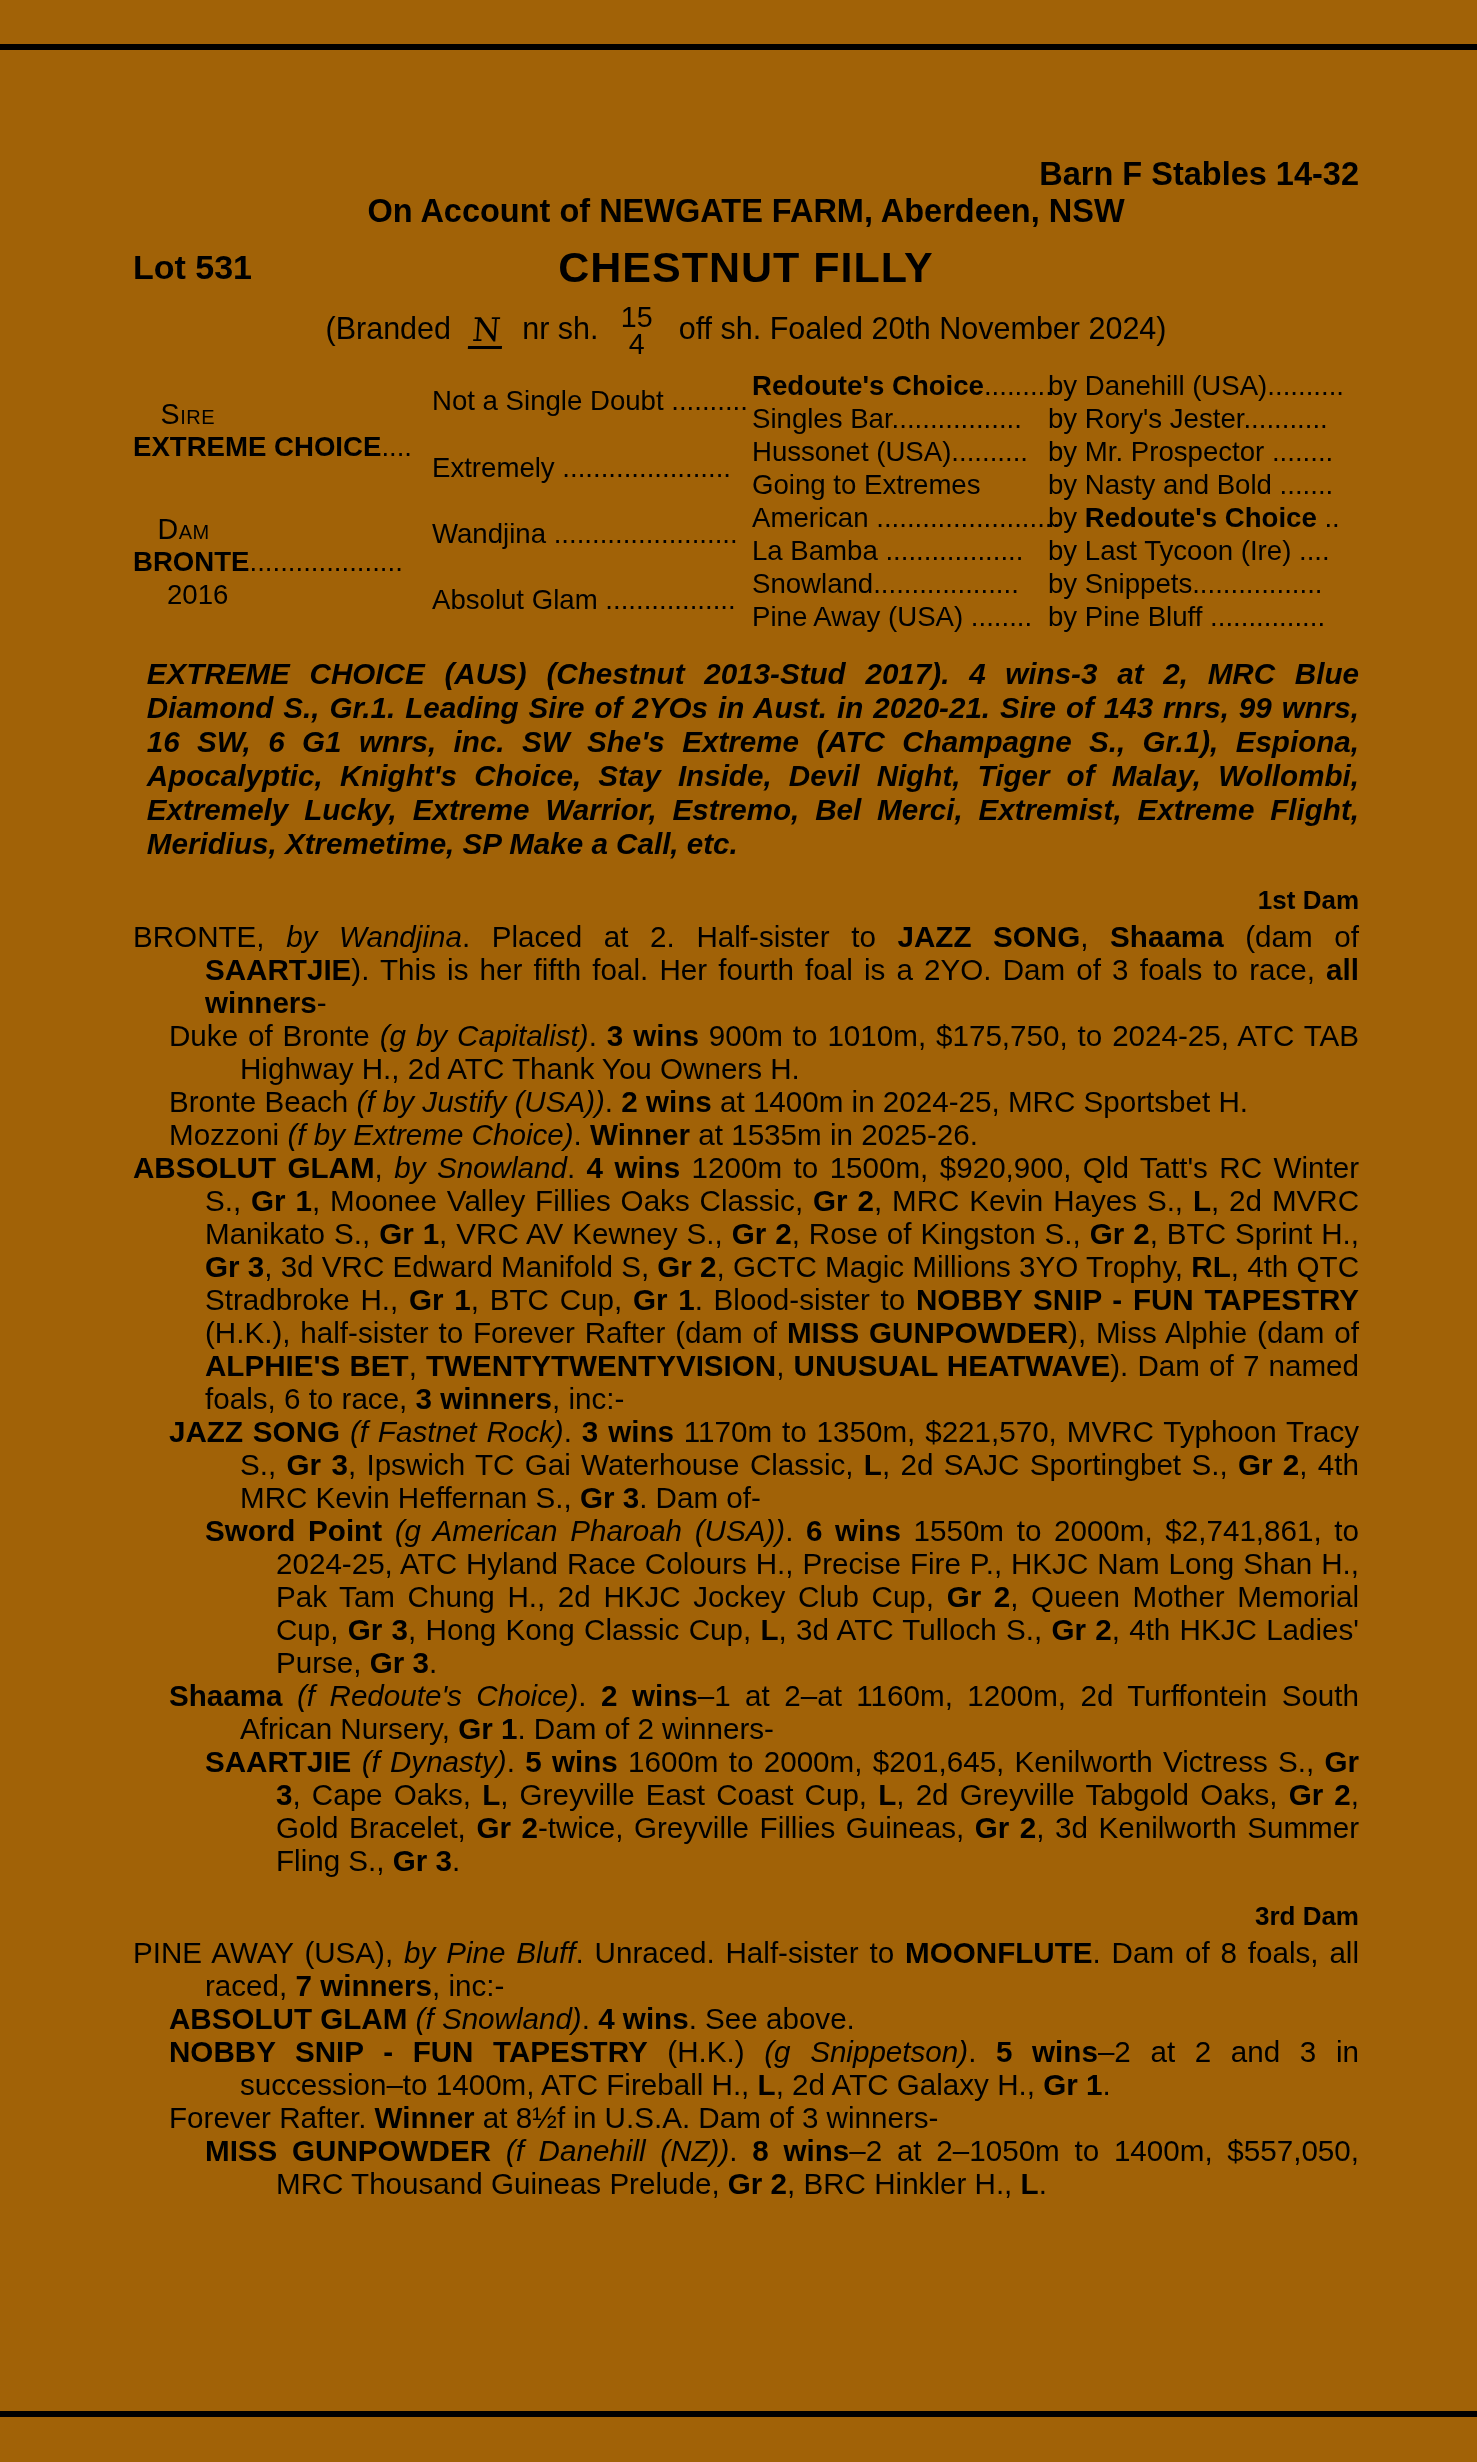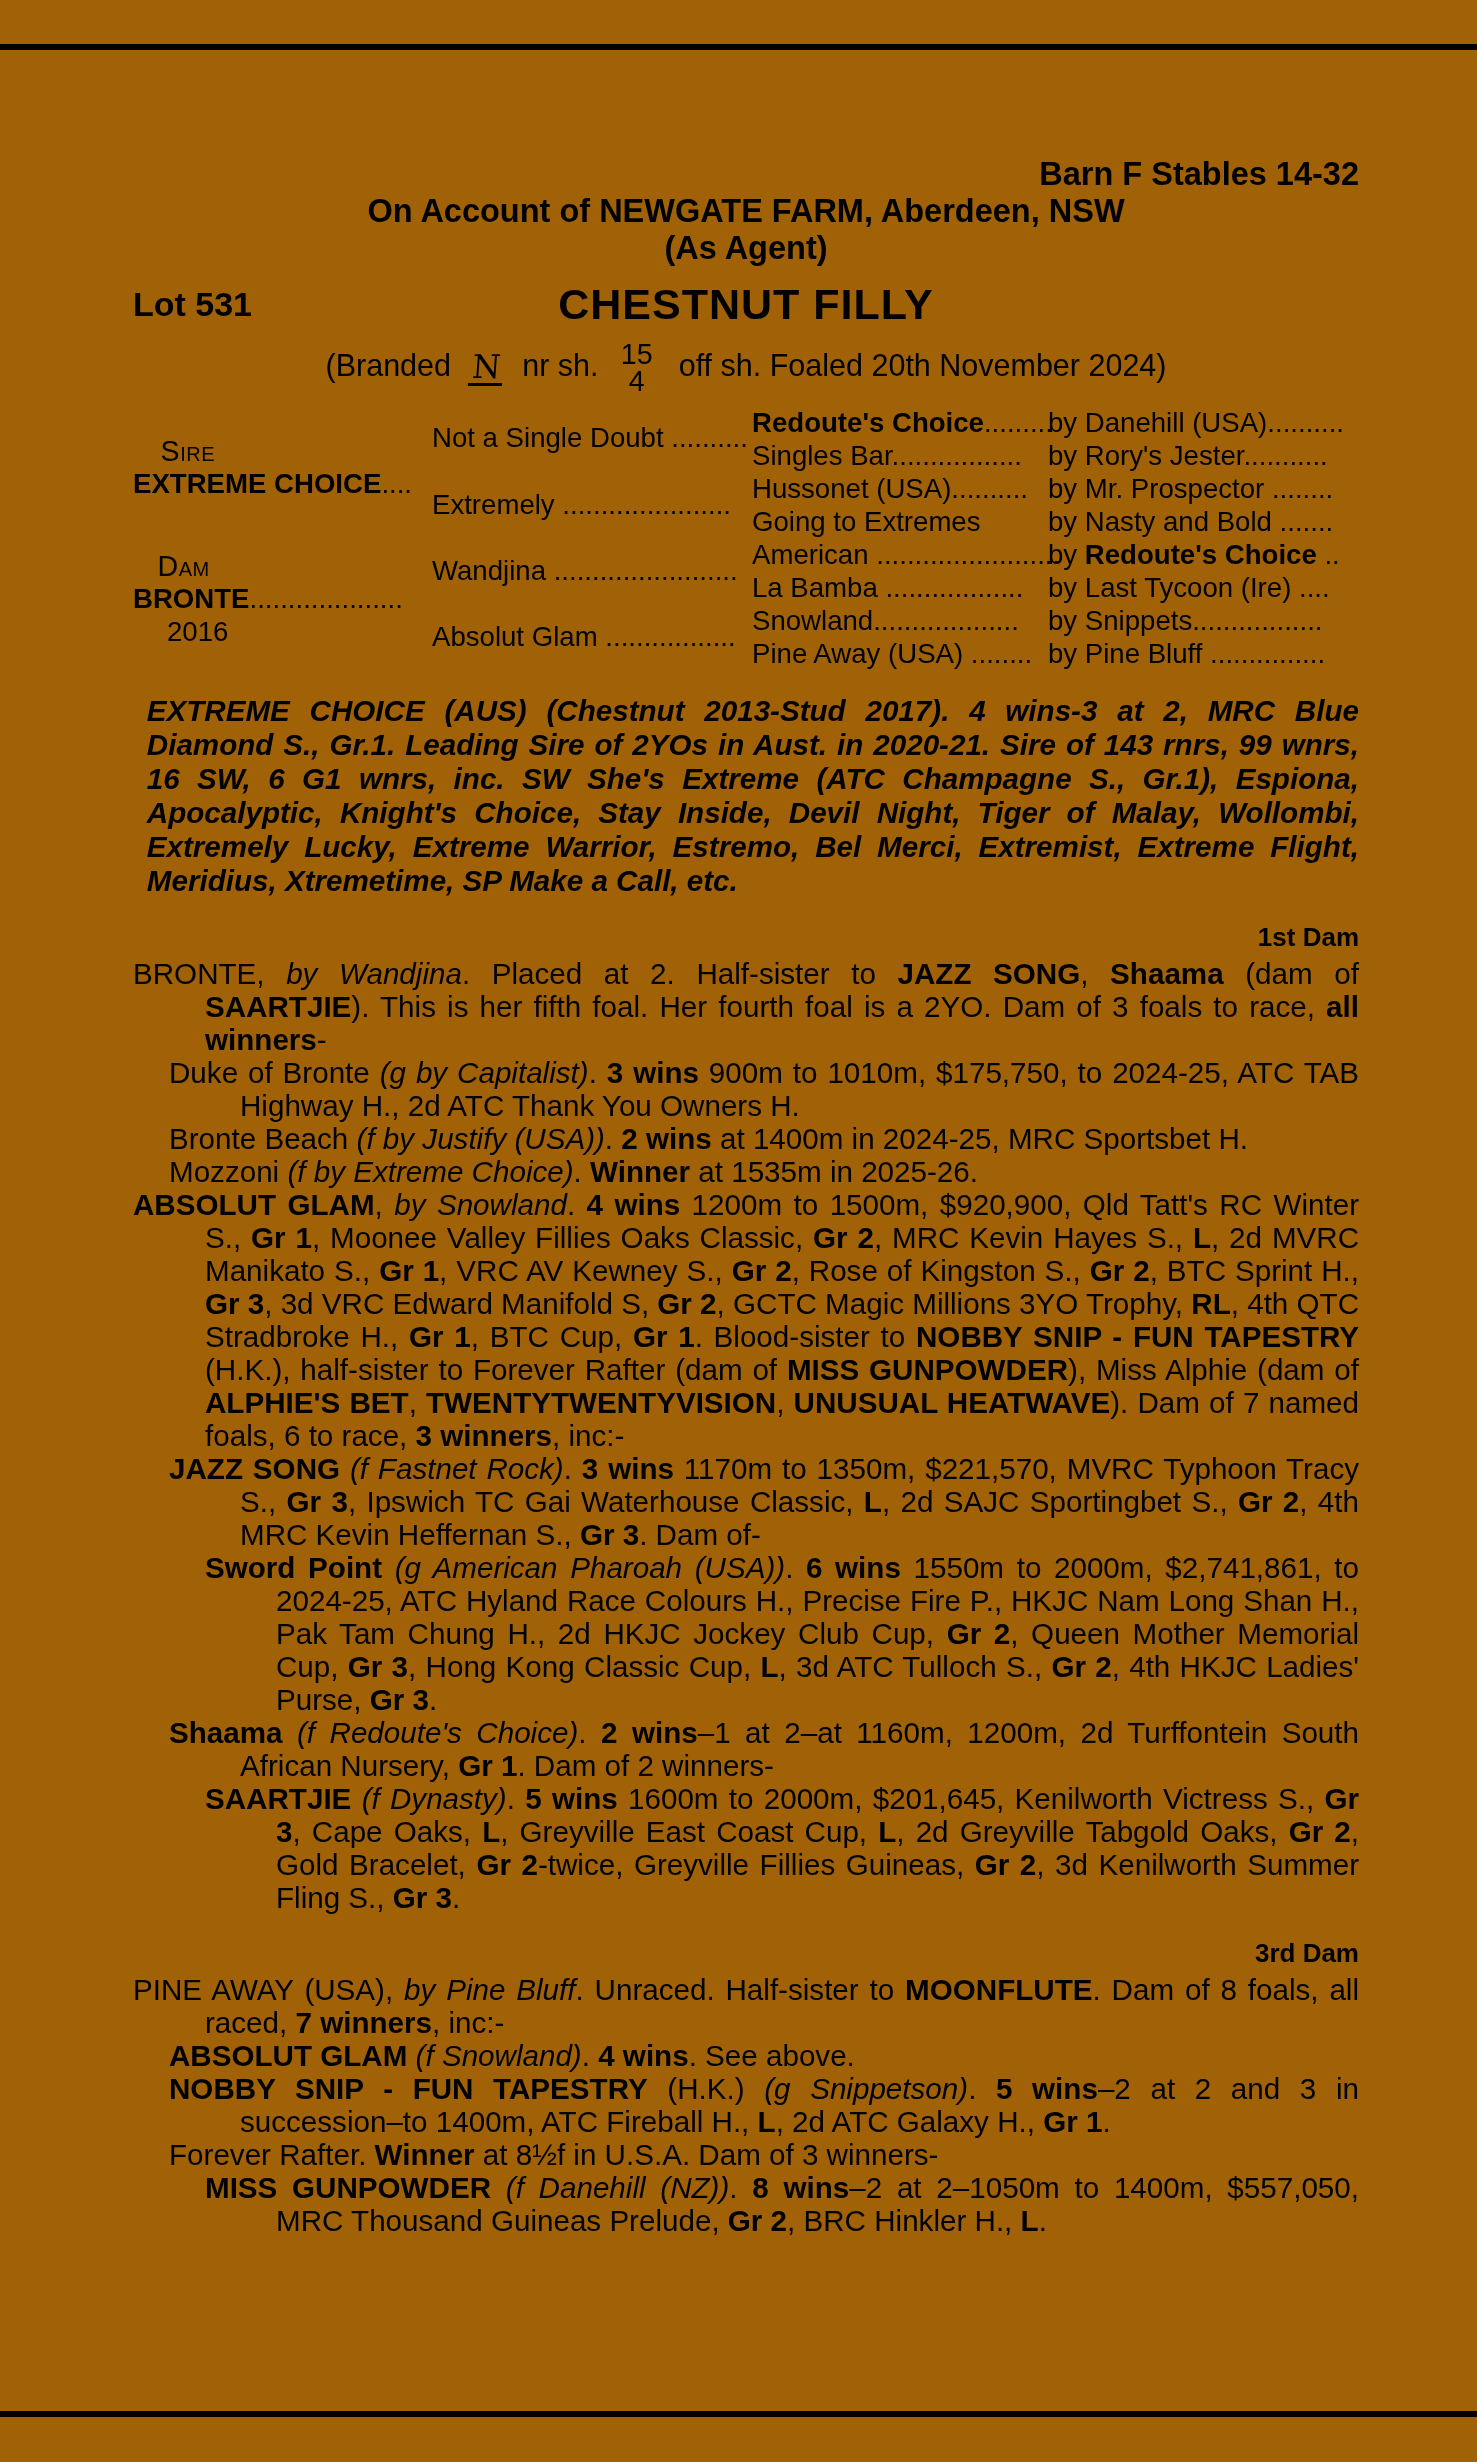--- a/index.html
+++ b/index.html
@@ -59,21 +59,20 @@
 </style>
 </head>
 <body>
 
 <div class="page">
   <div class="rule rule-top"></div>
 
   <div class="content">
     <div class="barn">Barn F Stables 14-32</div>
     <div class="account">On Account of NEWGATE FARM, Aberdeen, NSW</div>
-    <div class="agent">(As Agent)</div>
 
     <div class="title-row">
       <span class="lot">Lot 531</span>
       <span class="horse-title">CHESTNUT FILLY</span>
     </div>
 
     <div class="branded">
       <span>(Branded</span>
       <span class="brand-glyph">N</span>
       <span>nr sh.</span>

